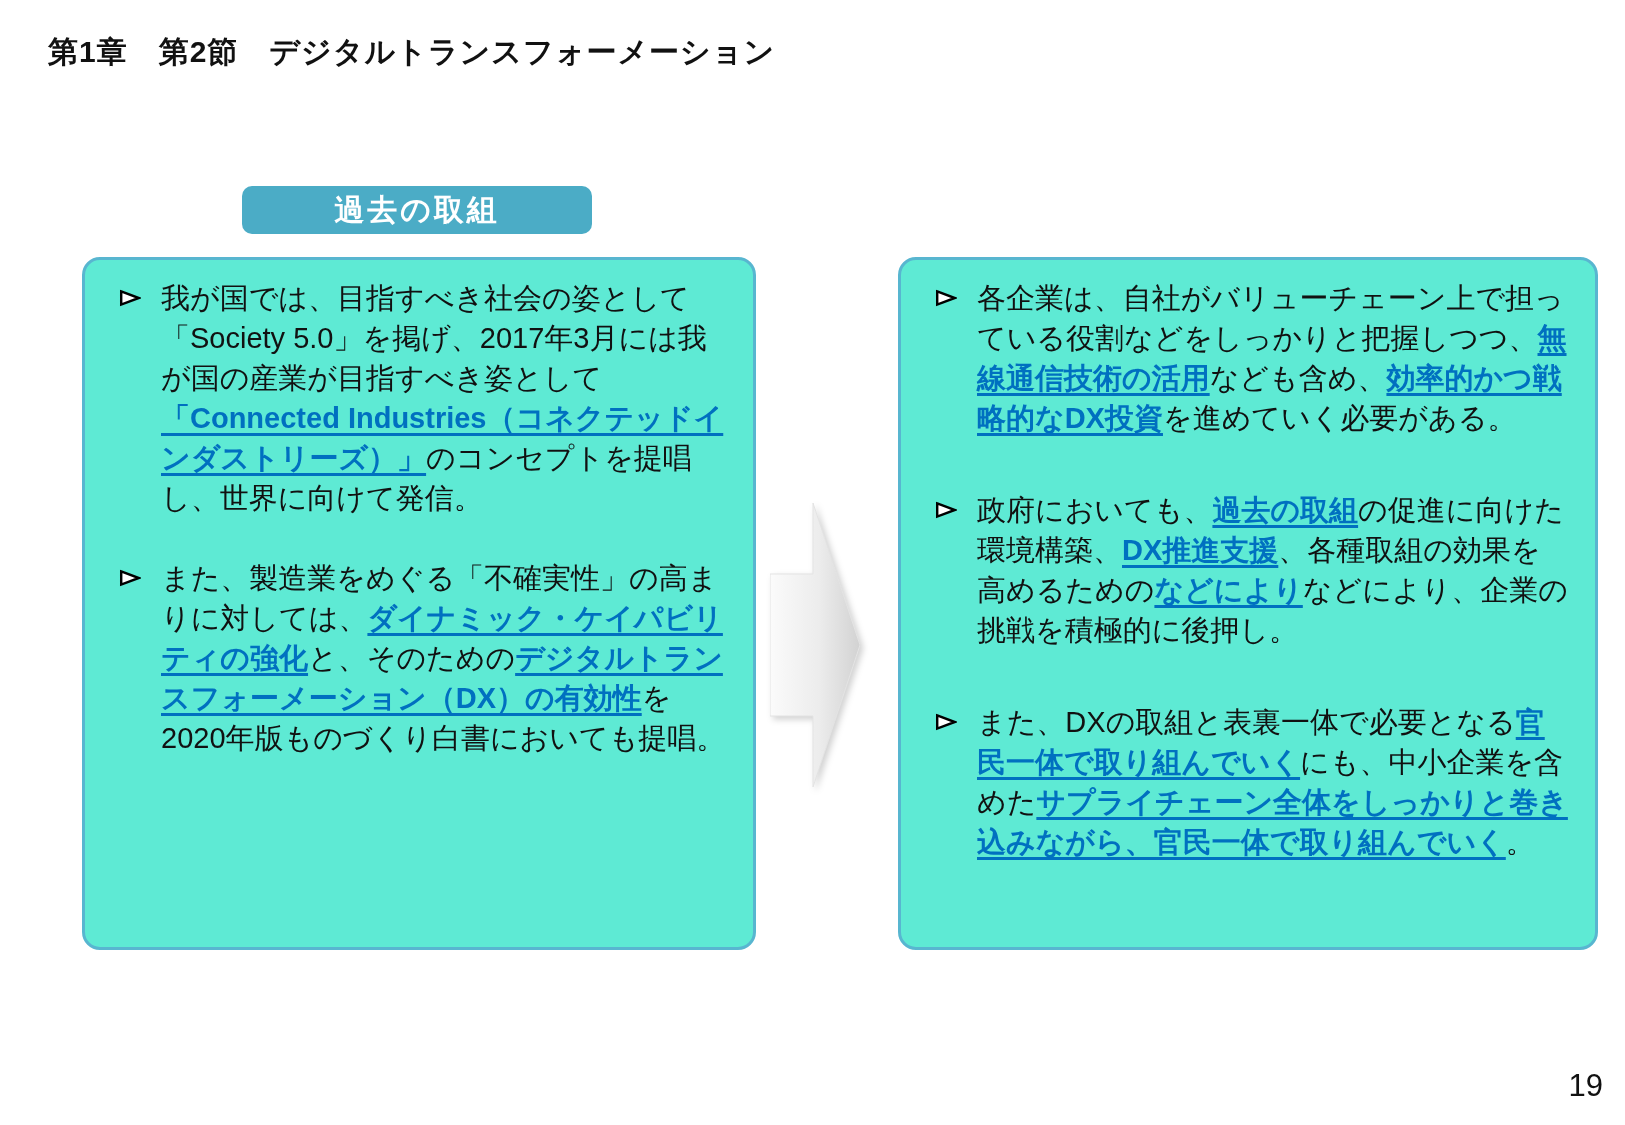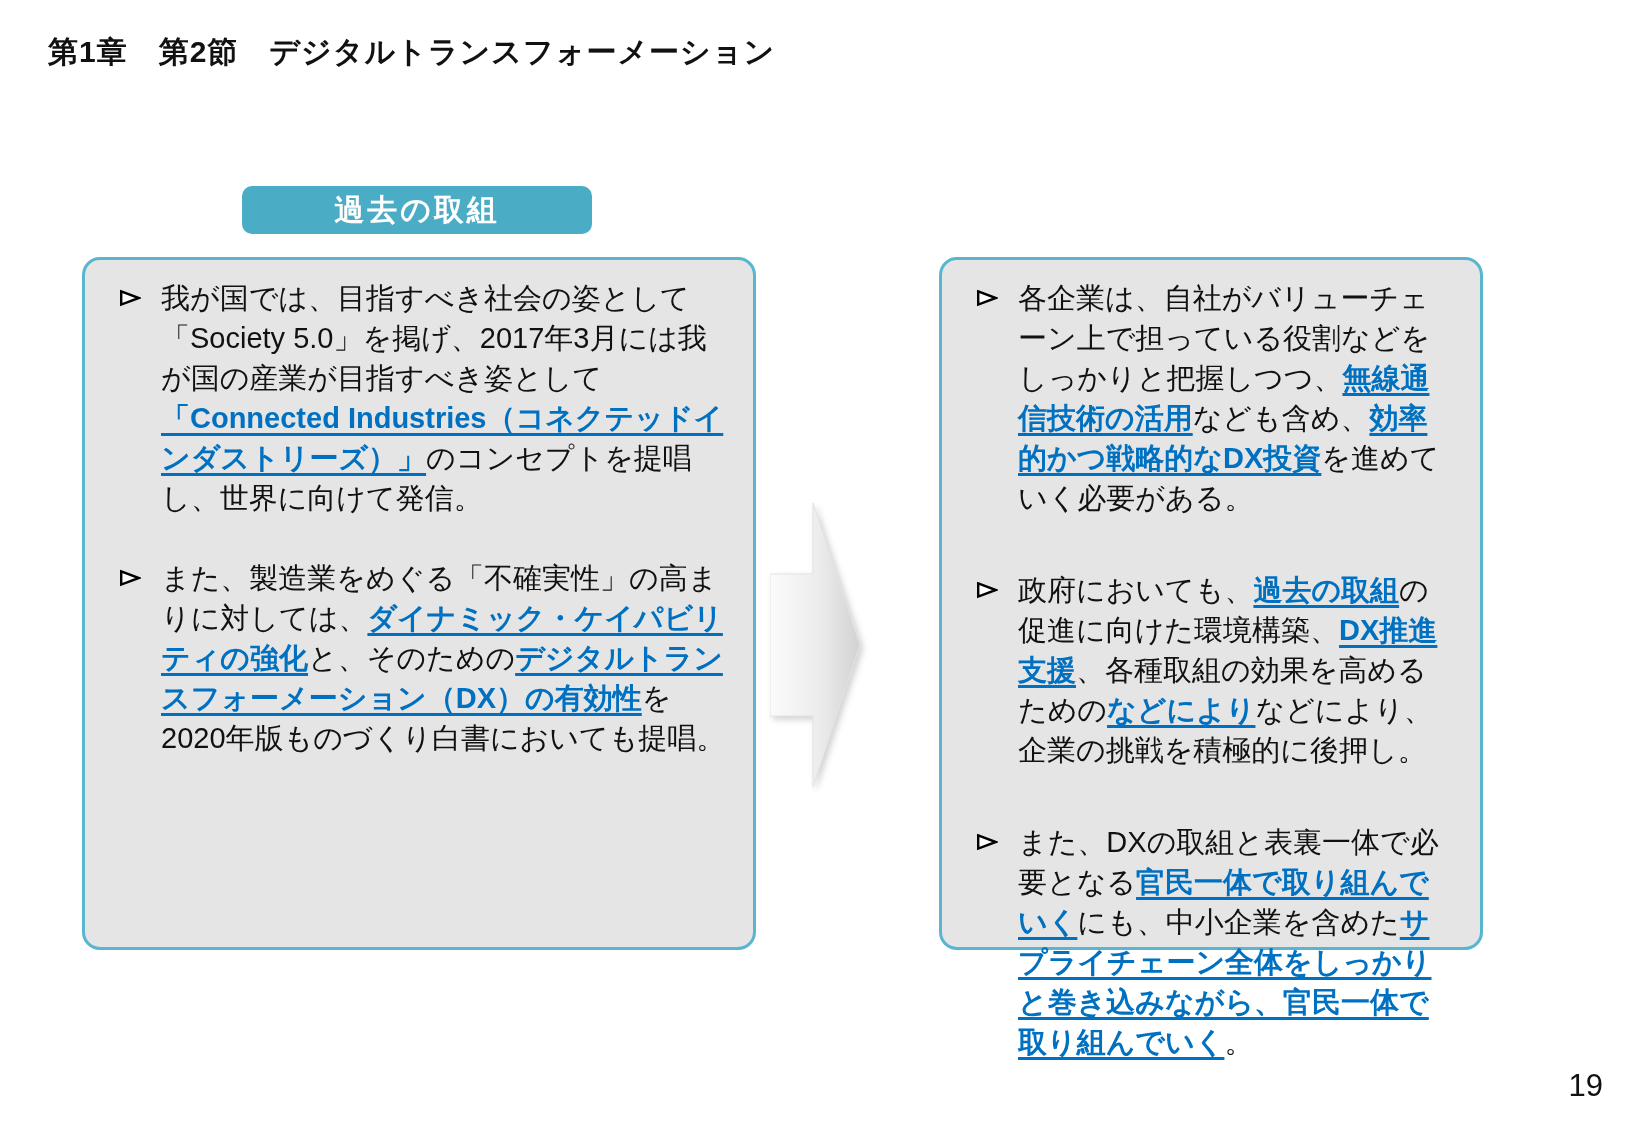--- a/index.html
+++ b/index.html
@@ -18,26 +18,26 @@
   }
   .badge {
     position:absolute; top:186px; width:350px; height:48px;
     background:var(--accent-teal,#4BACC6); border-radius:10px;
     color:#ffffff; font-size:30px; font-weight:bold; letter-spacing:3px;
     display:flex; align-items:center; justify-content:center;
   }
   .badge.left { left:242px; }
   .badge.right { left:1048px; }
   .panel {
-    position:absolute; top:257px; height:693px; background:#e5e5e5;
+    position:absolute; top:257px; height:693px; background:#5eead4;
     border:3.5px solid var(--border-teal,#58B6D0); border-radius:18px;
     padding:18px 26px 18px 34px;
   }
   .panel.left { left:82px; width:674px; }
-  .panel.right { left:939px; width:544px; }
+  .panel.right { left:898px; width:700px; }
   .bullet { display:flex; align-items:flex-start; margin-bottom:40px; }
   .panel.right .bullet { margin-bottom:52px; }
   .marker { flex:0 0 22px; margin:11px 20px 0 0; line-height:0; }
   .btext { font-size:29px; line-height:40px; color:#111111; }
   .btext .em {
     color:var(--link-blue,#0070C0); font-weight:bold;
     text-decoration:underline; text-decoration-thickness:2.5px; text-underline-offset:5px;
   }
   .transition-arrow {
     position:absolute; left:770px; top:503px; width:90px; height:284px;

